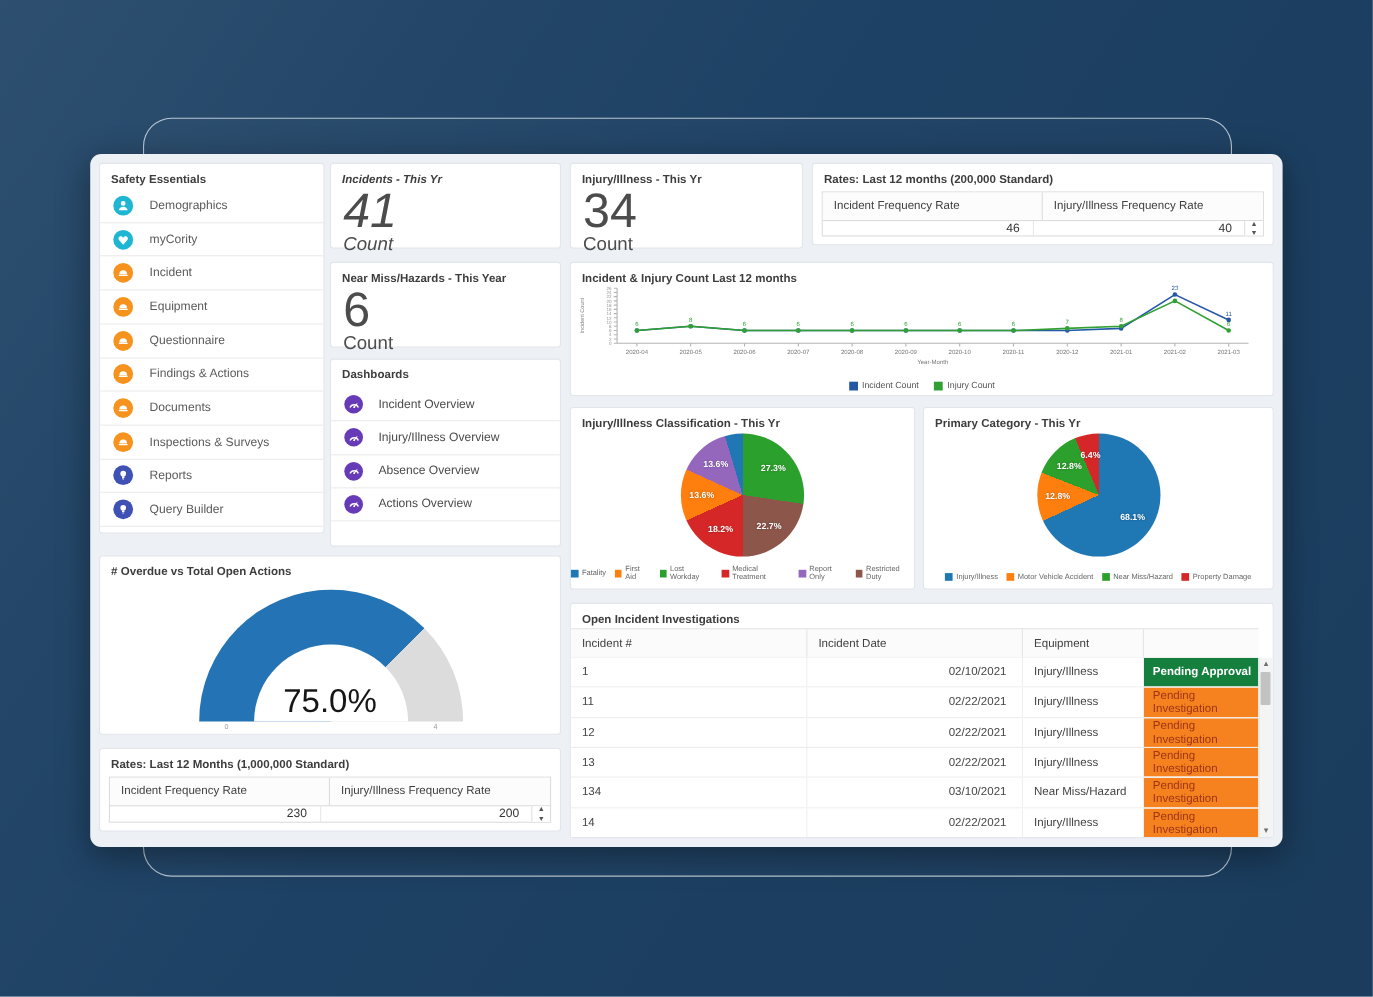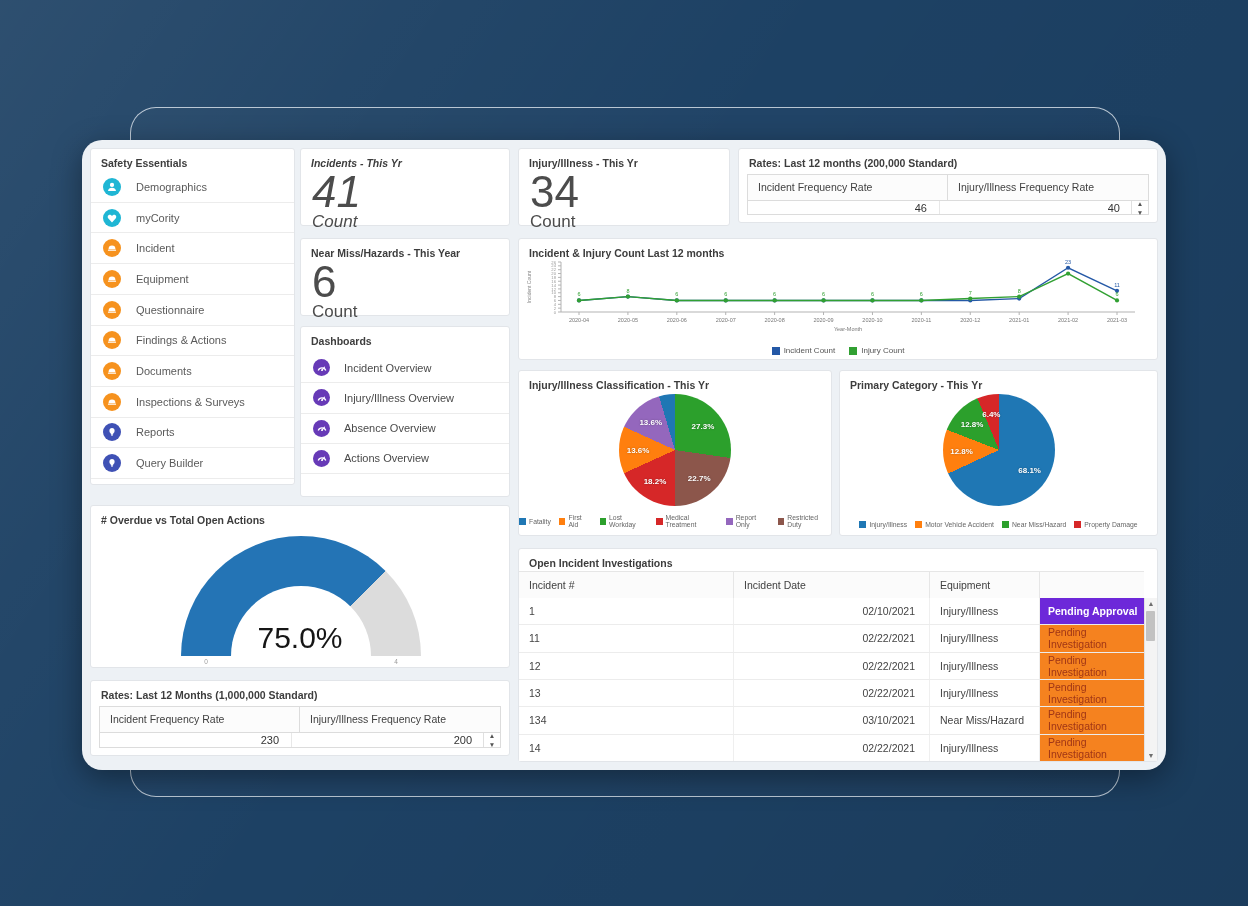--- a/index.html
+++ b/index.html
@@ -3,21 +3,21 @@
 <meta charset="utf-8">
 <style>
   html,body{margin:0;padding:0;}
   body{font-family:"Liberation Sans","DejaVu Sans",sans-serif;}
   .stage{position:relative;width:1248px;height:906px;overflow:hidden;
     background:#1d4164;
     background-image:linear-gradient(124deg,rgba(255,255,255,.075) 0%,rgba(255,255,255,.03) 22%,rgba(0,0,0,0) 45%,rgba(0,0,0,.08) 100%);}
   .browser-outline{position:absolute;left:130px;top:107px;width:988px;height:688px;
     border:1px solid rgba(222,230,238,.8);border-radius:26px;background:rgba(255,255,255,.02);}
   .panel{position:absolute;left:82px;top:140px;width:1084px;height:630px;background:#edf1f5;
-    border-radius:20px;box-shadow:0 8px 30px rgba(0,0,0,.38);}
+    border-radius:10px;box-shadow:0 8px 30px rgba(0,0,0,.38);}
   .card{position:absolute;background:#fff;border:1px solid #e2e5e9;border-radius:3px;box-sizing:border-box;}
   .card-title{font-size:10.5px;font-weight:bold;color:#3d3d3d;padding:8px 10px 3px;white-space:nowrap;overflow:hidden;}
 
   
   .sidebar{left:8px;top:8px;width:205px;height:337px;}
   #sidebar-items{position:absolute;top:23px;left:0;right:0;bottom:5px;display:flex;flex-direction:column;}
   .nav-row{flex:1;display:flex;align-items:center;gap:15px;padding-left:12px;border-bottom:1px solid #ececec;cursor:pointer;}
   .nav-label{font-size:11px;color:#5a5a5a;}
   .circ-icon{width:18px;height:18px;border-radius:50%;display:inline-flex;align-items:center;justify-content:center;flex:none;}
   .circ-icon svg{width:12px;height:12px;display:block;}
@@ -497,21 +497,21 @@
         <div>Incident Date</div>
         <div>Equipment</div>
         <div>Status</div>
       </div>
       <div id="table-body">
           <div class="trow">
     <div class="td td-id">1</div>
     <div class="td td-date">02/10/2021</div>
     <div class="td td-cat">Injury/Illness</div>
     <div class="td td-status">
-              <span class="status" style="background: #6d28d9; color: rgb(255, 255, 255); font-weight: bold;">Pending Approval</span>
+              <span class="status" style="background: #15803d; color: rgb(255, 255, 255); font-weight: bold;">Pending Approval</span>
             </div>
   </div>
           <div class="trow">
     <div class="td td-id">11</div>
     <div class="td td-date">02/22/2021</div>
     <div class="td td-cat">Injury/Illness</div>
     <div class="td td-status">
               <span class="status" style="background: rgb(245, 130, 31); color: rgb(160, 54, 22);">Pending Investigation</span>
             </div>
   </div>

